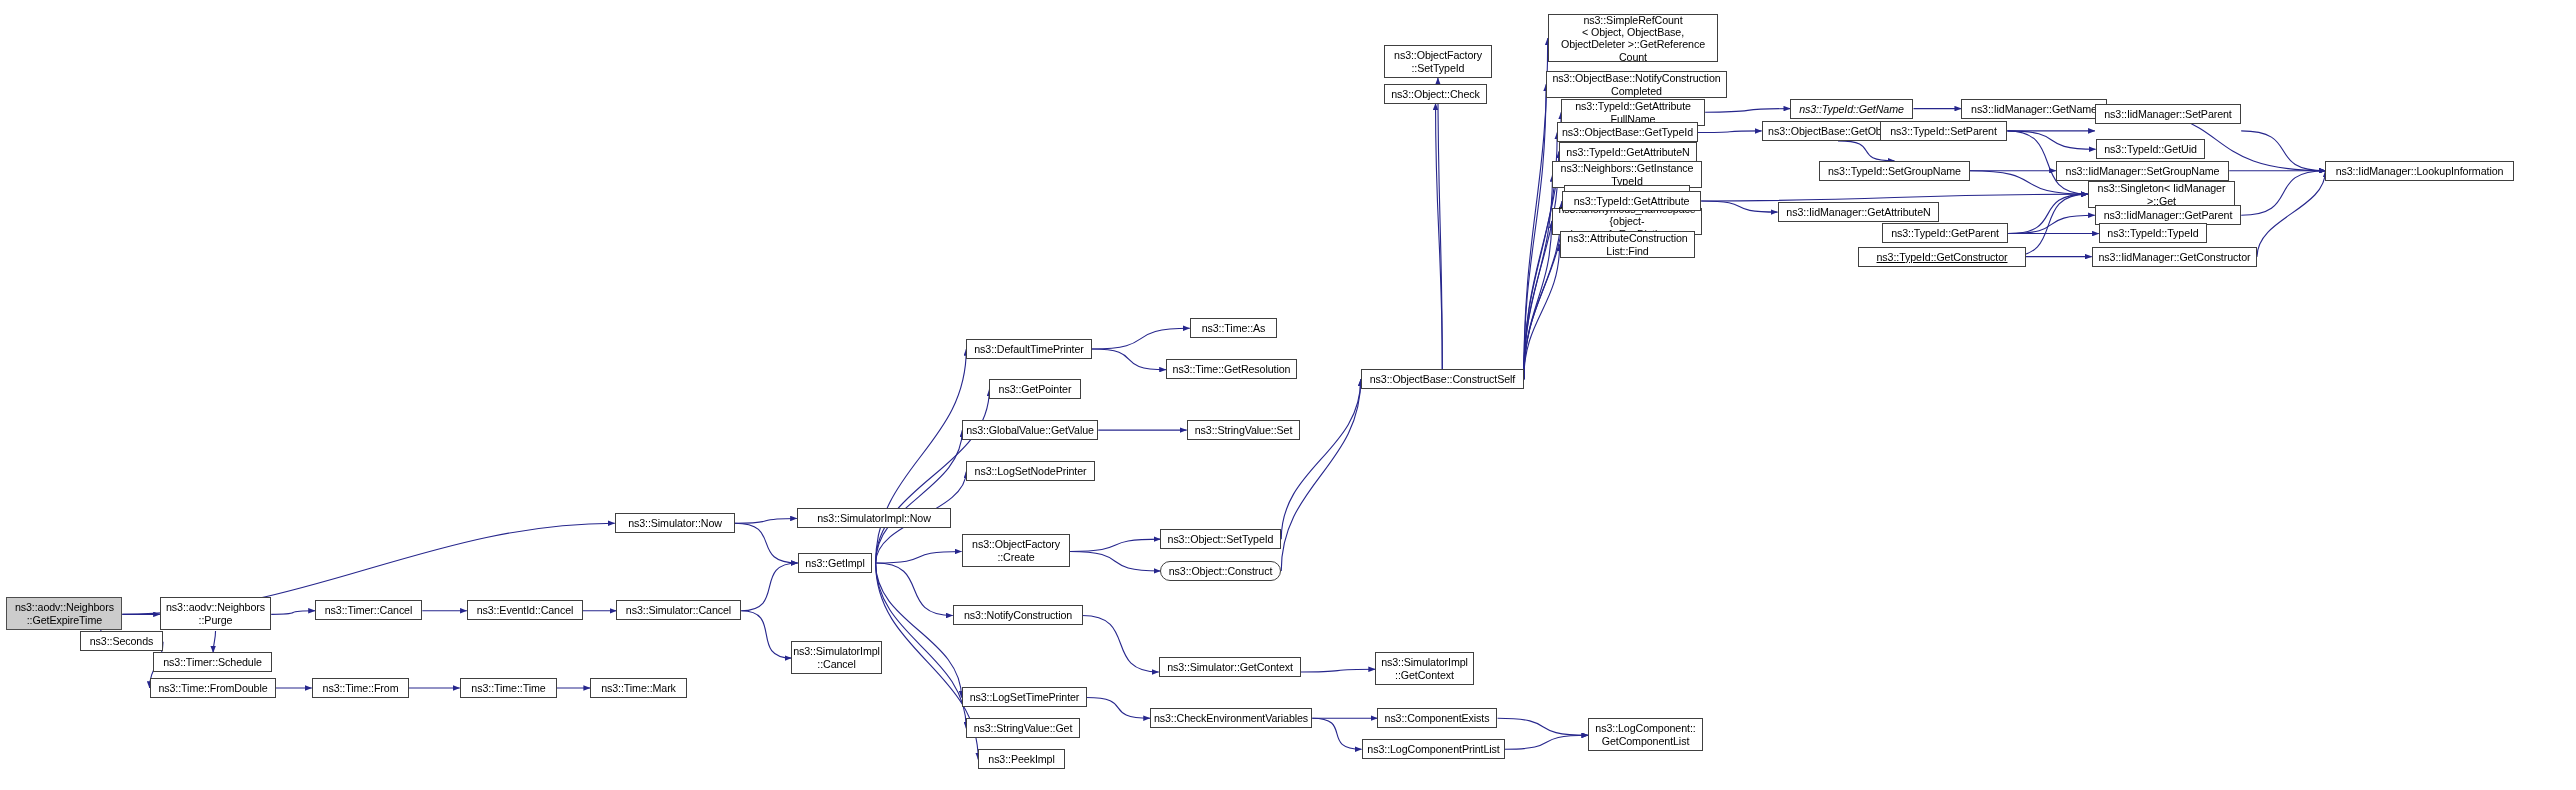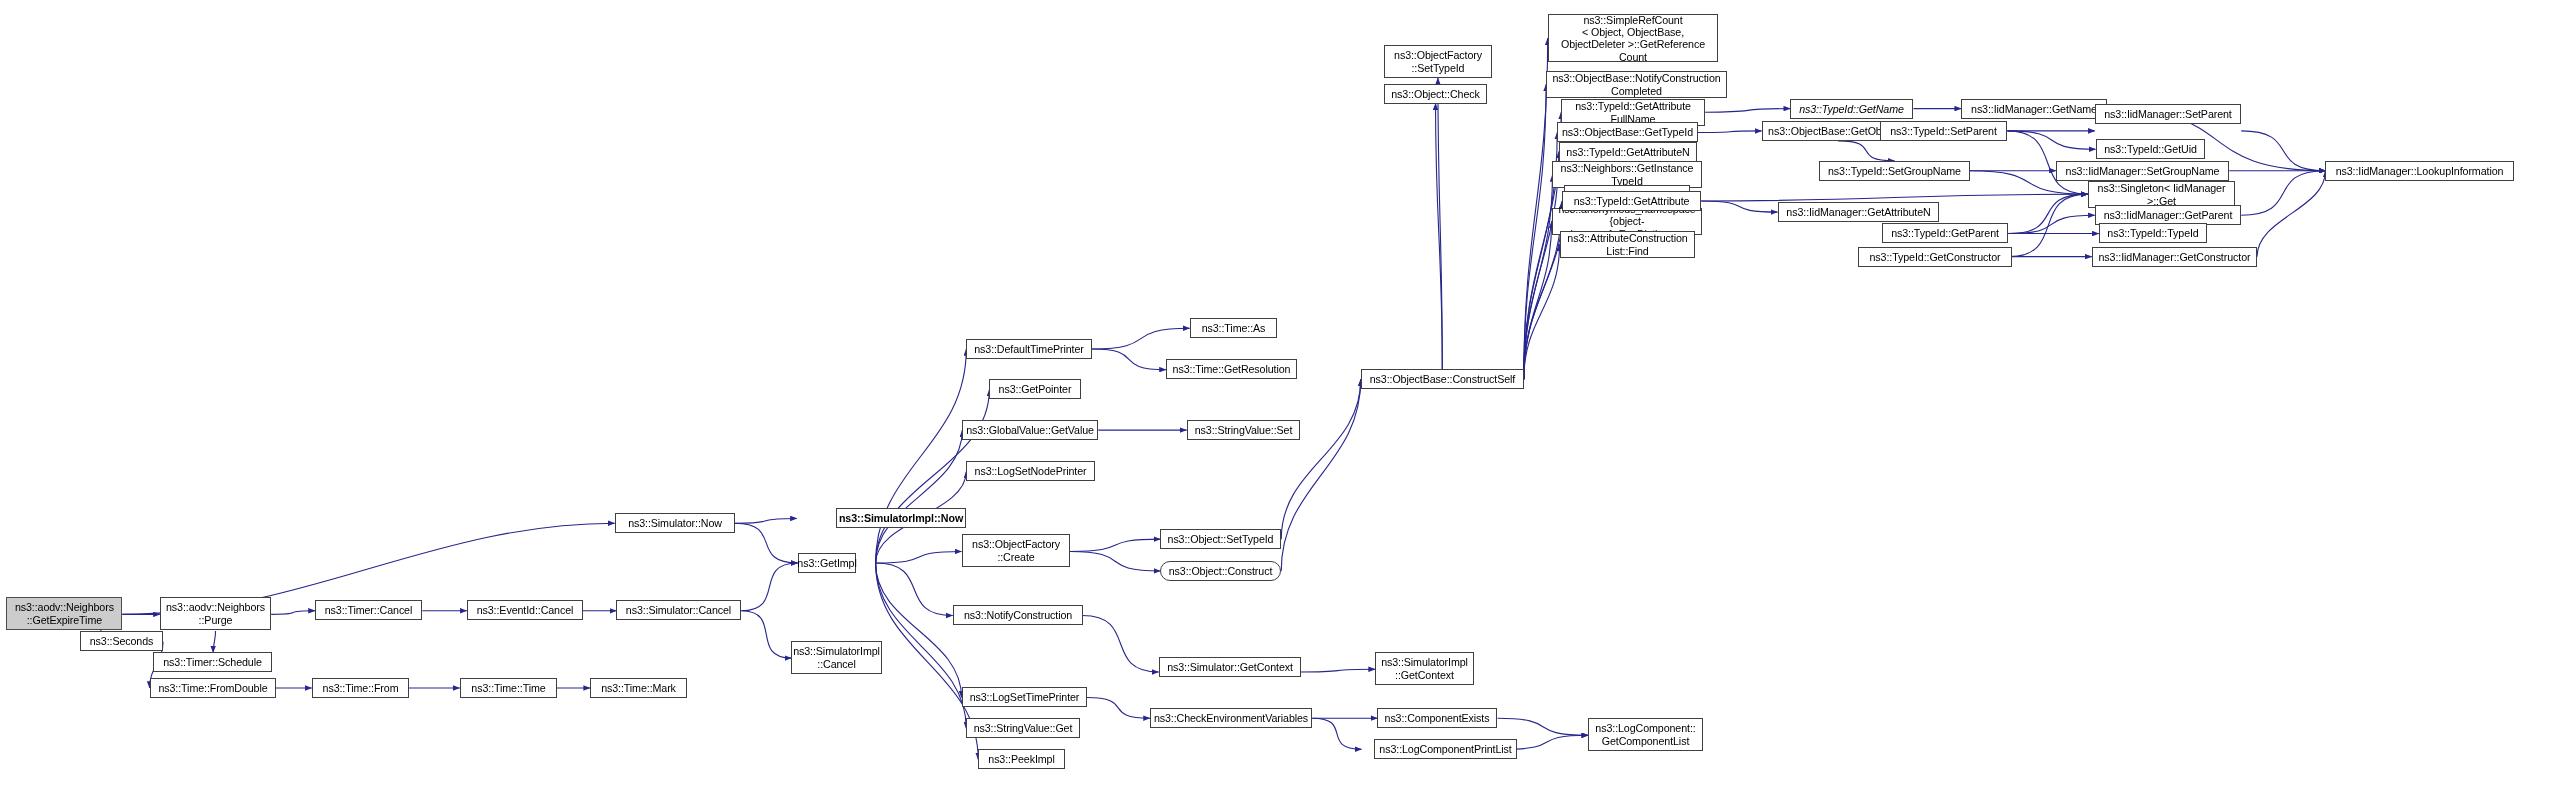--- a/index.html
+++ b/index.html
@@ -139,22 +139,22 @@
       <div class="node" style="left: 80px; top: 631px; width: 83px; height: 20px;">ns3::Seconds</div>
       <div class="node" style="left: 315px; top: 600px; width: 107px; height: 20px;">ns3::Timer::Cancel</div>
       <div class="node" style="left: 153px; top: 652px; width: 119px; height: 20px;">ns3::Timer::Schedule</div>
       <div class="node" style="left: 467px; top: 600px; width: 116px; height: 20px;">ns3::EventId::Cancel</div>
       <div class="node" style="left: 616px; top: 600px; width: 125px; height: 20px;">ns3::Simulator::Cancel</div>
       <div class="node" style="left: 150px; top: 678px; width: 126px; height: 20px;">ns3::Time::FromDouble</div>
       <div class="node" style="left: 312px; top: 678px; width: 97px; height: 20px;">ns3::Time::From</div>
       <div class="node" style="left: 460px; top: 678px; width: 97px; height: 20px;">ns3::Time::Time</div>
       <div class="node" style="left: 590px; top: 678px; width: 97px; height: 20px;">ns3::Time::Mark</div>
       <div class="node" style="left: 615px; top: 513px; width: 120px; height: 20px;">ns3::Simulator::Now</div>
-      <div class="node" style="left: 836px; top: 508px; width: 130px; height: 20px; font-weight: bold;">ns3::SimulatorImpl::Now</div>
-      <div class="node" style="left: 798px; top: 553px; width: 58px; height: 20px;">ns3::GetImpl</div>
+      <div class="node" style="left: 797px; top: 508px; width: 154px; height: 20px;">ns3::SimulatorImpl::Now</div>
+      <div class="node" style="left: 798px; top: 553px; width: 74px; height: 20px;">ns3::GetImpl</div>
       <div class="node" style="left: 791px; top: 641px; width: 91px; height: 33px;">ns3::SimulatorImpl
 ::Cancel</div>
       <div class="node" style="left: 966px; top: 339px; width: 126px; height: 20px;">ns3::DefaultTimePrinter</div>
       <div class="node" style="left: 989px; top: 379px; width: 92px; height: 20px;">ns3::GetPointer</div>
       <div class="node" style="left: 962px; top: 420px; width: 136px; height: 20px;">ns3::GlobalValue::GetValue</div>
       <div class="node" style="left: 966px; top: 461px; width: 129px; height: 20px;">ns3::LogSetNodePrinter</div>
       <div class="node" style="left: 1190px; top: 318px; width: 87px; height: 20px;">ns3::Time::As</div>
       <div class="node" style="left: 1166px; top: 359px; width: 131px; height: 20px;">ns3::Time::GetResolution</div>
       <div class="node" style="left: 1187px; top: 420px; width: 113px; height: 20px;">ns3::StringValue::Set</div>
       <div class="node" style="left: 962px; top: 534px; width: 108px; height: 33px;">ns3::ObjectFactory
@@ -163,21 +163,21 @@
       <div class="node" style="left: 962px; top: 687px; width: 125px; height: 20px;">ns3::LogSetTimePrinter</div>
       <div class="node" style="left: 966px; top: 718px; width: 114px; height: 20px;">ns3::StringValue::Get</div>
       <div class="node" style="left: 978px; top: 749px; width: 87px; height: 20px;">ns3::PeekImpl</div>
       <div class="node" style="left: 1160px; top: 529px; width: 121px; height: 20px;">ns3::Object::SetTypeId</div>
       <div class="node" style="left: 1160px; top: 561px; width: 121px; height: 20px; border-radius: 10px;">ns3::Object::Construct</div>
       <div class="node" style="left: 1159px; top: 657px; width: 142px; height: 20px;">ns3::Simulator::GetContext</div>
       <div class="node" style="left: 1150px; top: 708px; width: 162px; height: 20px; text-align: center;">ns3::CheckEnvironmentVariables</div>
       <div class="node" style="left: 1375px; top: 652px; width: 99px; height: 33px;">ns3::SimulatorImpl
 ::GetContext</div>
       <div class="node" style="left: 1377px; top: 708px; width: 120px; height: 20px;">ns3::ComponentExists</div>
-      <div class="node" style="left: 1362px; top: 739px; width: 143px; height: 20px; margin-left: 12px;">ns3::LogComponentPrintList</div>
+      <div class="node" style="left: 1362px; top: 739px; width: 143px; height: 20px;">ns3::LogComponentPrintList</div>
       <div class="node" style="left: 1588px; top: 718px; width: 115px; height: 33px;">ns3::LogComponent::
 GetComponentList</div>
       <div class="node" style="left: 1361px; top: 369px; width: 163px; height: 20px;">ns3::ObjectBase::ConstructSelf</div>
       <div class="node" style="left: 1384px; top: 45px; width: 108px; height: 33px;">ns3::ObjectFactory
 ::SetTypeId</div>
       <div class="node" style="left: 1384px; top: 84px; width: 103px; height: 20px;">ns3::Object::Check</div>
       <div class="node" style="left: 1548px; top: 14.3px; width: 170px; height: 48px;">ns3::SimpleRefCount
 &lt; Object, ObjectBase,
  ObjectDeleter &gt;::GetReference
 Count</div>
@@ -203,18 +203,18 @@
       <div class="node" style="left: 2096px; top: 139px; width: 109px; height: 20px;">ns3::TypeId::GetUid</div>
       <div class="node" style="left: 1819px; top: 161px; width: 151px; height: 20px;">ns3::TypeId::SetGroupName</div>
       <div class="node" style="left: 2056px; top: 161px; width: 173px; height: 20px;">ns3::IidManager::SetGroupName</div>
       <div class="node" style="left: 2325px; top: 161px; width: 189px; height: 20px;">ns3::IidManager::LookupInformation</div>
       <div class="node" style="left: 2088px; top: 181px; width: 147px; height: 27px;">ns3::Singleton&lt; IidManager
 &gt;::Get</div>
       <div class="node" style="left: 1778px; top: 202px; width: 161px; height: 20px;">ns3::IidManager::GetAttributeN</div>
       <div class="node" style="left: 2095px; top: 205px; width: 146px; height: 20px;">ns3::IidManager::GetParent</div>
       <div class="node" style="left: 1882px; top: 223px; width: 126px; height: 20px;">ns3::TypeId::GetParent</div>
       <div class="node" style="left: 2099px; top: 223px; width: 108px; height: 20px;">ns3::TypeId::TypeId</div>
-      <div class="node" style="left: 1858px; top: 247px; width: 154px; height: 20px;">ns3::TypeId::GetConstructor</div>
+      <div class="node" style="left: 1858px; top: 247px; width: 168px; height: 20px; text-decoration: underline;">ns3::TypeId::GetConstructor</div>
       <div class="node" style="left: 2092px; top: 247px; width: 165px; height: 20px;">ns3::IidManager::GetConstructor</div>
       <div class="node" style="left: 1778px; top: 202px; width: 161px; height: 20px;">ns3::IidManager::GetAttributeN</div>
     </div>
 </div>
 
 
 </body></html>

